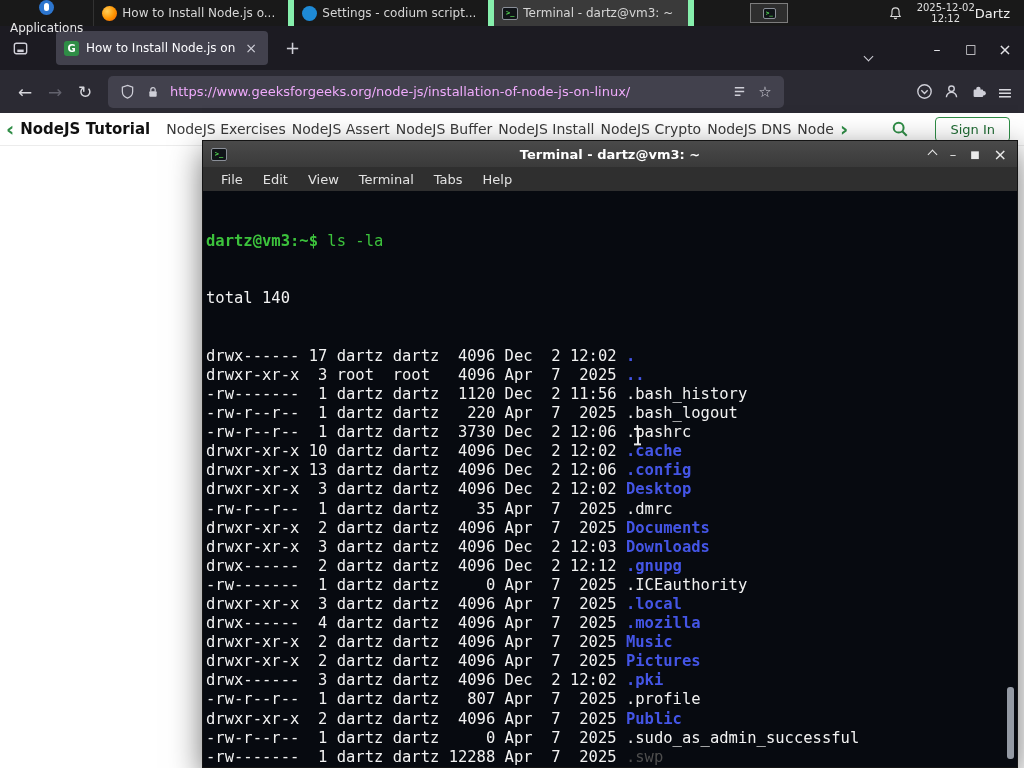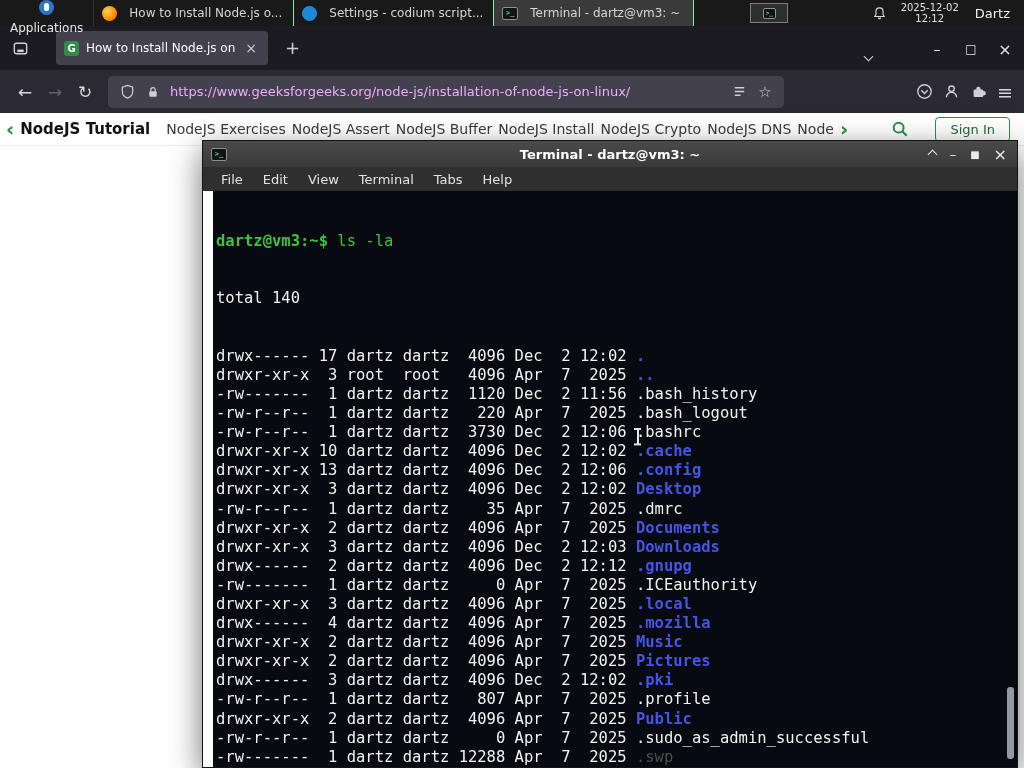--- a/index.html
+++ b/index.html
@@ -5,38 +5,38 @@
   * { margin:0; padding:0; box-sizing:border-box; }
   html,body { width:1024px; height:768px; overflow:hidden; }
   body { font-family:"DejaVu Sans", sans-serif; background:#fff; }
   #screen { position:relative; width:1024px; height:768px; overflow:hidden; background:#fff; }
 
   
   .panel { position:absolute; top:0; left:0; right:0; height:26px; background:#191919;
            display:flex; align-items:stretch; color:#e6e6e6; font-size:12px; z-index:50; }
   .papp { display:flex; align-items:center; gap:6px; padding:0 10px; cursor:default;flex-direction:column; }
   .psep { width:1px; background:#323232; }
-  .win-btn { width:200px; display:flex; align-items:center; gap:12px; padding:0 8px;
-             border-right:1px solid #86efac; color:#d6d6d6; overflow:hidden; }
+  .win-btn { width:200px; display:flex; align-items:center; gap:5px; padding:0 8px;
+             border-right:6px solid #86efac; color:#d6d6d6; overflow:hidden; }
   .win-btn.active { background:#3a3a3a; }
   .wtitle { white-space:nowrap; overflow:hidden; }
   .app-ico { width:15px; height:15px; border-radius:50%; background:#2d76cf; position:relative; flex:none; }
   .app-ico::after { content:""; position:absolute; left:5px; top:3px; width:5px; height:8px;
                     background:#fff; border-radius:3px; }
   .ffx-ico { width:15px; height:15px; border-radius:50%; flex:none;
              background:radial-gradient(circle at 35% 35%, #ffcf5a, #ff9400 55%, #ef560a); }
   .vsc-ico { width:15px; height:15px; border-radius:50%; background:#1e8ad6; flex:none; }
   .term-ico { width:16px; height:13px; background:#101418; border:1px solid #8a8f98; border-radius:2px;
               display:flex; align-items:center; justify-content:center; flex:none; }
   .term-ico b { color:#55e055; font-size:7px; line-height:1; font-family:"DejaVu Sans Mono",monospace; }
   .pager { margin-left:56px; align-self:center; width:38px; height:20px; background:#2e2e2e;
            border:1px solid #7d7d7d; display:flex; align-items:center; justify-content:center; }
   .pright { margin-left:auto; display:flex; align-items:center; padding-right:8px; }
   .bell { margin-right:14px; display:flex; }
-  .clock { text-align:center; font-size:10px; line-height:11px; color:#e0e0e0; margin-right:16px; }
+  .clock { text-align:center; font-size:10px; line-height:11px; color:#e0e0e0; }
   .puser { font-size:13px; color:#f0f0f0; margin-right:6px; }
 
   
   .tabbar { position:absolute; top:26px; left:0; right:0; height:44px; background:#1c1b22; z-index:1; }
   .ffview { position:absolute; left:12px; top:14px; display:flex; }
   .tab { position:absolute; left:56px; top:5px; width:212px; height:34px; background:#42414d;
          border-radius:4px; display:flex; align-items:center; gap:7px; padding:0 8px;
          color:#fbfbfe; font-size:12px; }
   .tab-title { flex:1; white-space:nowrap; overflow:hidden; }
   .favicon { width:15px; height:15px; background:#2f8d46; border-radius:3px; color:#fff;
@@ -84,21 +84,21 @@
   .tt-ico { margin-left:8px; }
   .tt-label { position:absolute; left:0; right:0; text-align:center; font-size:13px; font-weight:bold; }
   .tt-controls { margin-left:auto; display:flex; align-items:center; gap:14px; padding-right:10px;
                  color:#eaeaea; z-index:2; }
   .tt-controls span { display:flex; align-items:center; justify-content:center; font-size:13px; }
   .term-menu { height:24px; background:#2f2f2f; color:#e2e2e2; font-size:13px; display:flex;
                align-items:center; padding-left:8px; flex:none; }
   .menu-item { padding:2px 10px; }
   .term-body { flex:1; background:var(--term-bg,#070a10); color:var(--term-fg,#f2f2f2);
                font-family:"DejaVu Sans Mono", monospace; font-size:15.5px; line-height:19.1px;
-               white-space:pre; overflow:hidden; padding:3px 0 0 3px; position:relative;margin-left:10px; }
+               white-space:pre; overflow:hidden; padding:3px 0 0 3px; position:relative; }
   .tline { white-space:pre; }
   .dir  { color:var(--term-dir,#4455e6); font-weight:bold; }
   .file { color:var(--term-fg,#f2f2f2); }
   .dim  { color:var(--term-dim,#4e4e4e); }
   .prompt { color:var(--term-green,#3cc23c); font-weight:bold; }
   .cmd { color:var(--term-green,#3cc23c); }
   .tscroll { position:absolute; right:3px; bottom:8px; width:7px; height:72px; background:#949aa4;
              border-radius:3px; }
 
   

